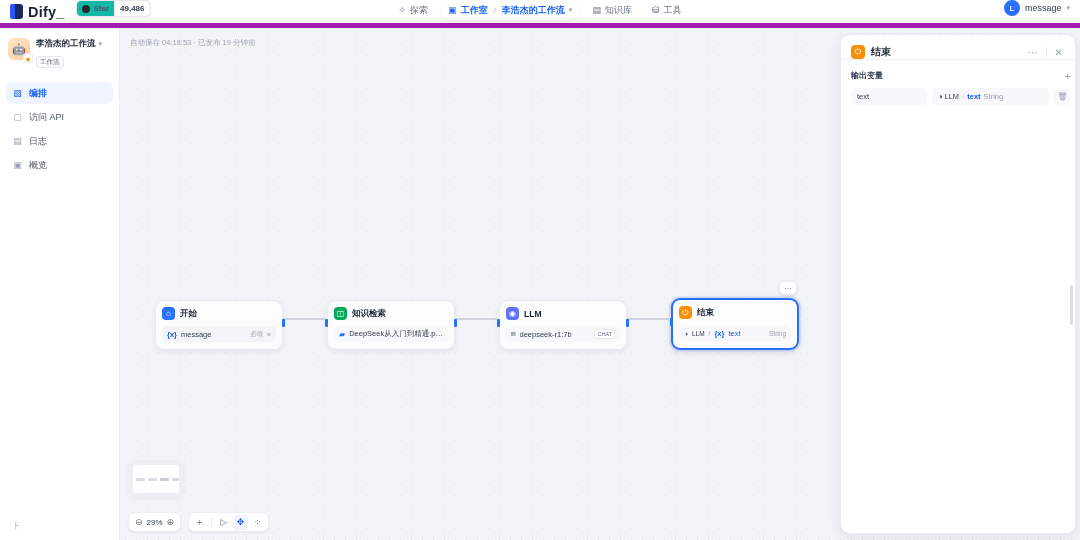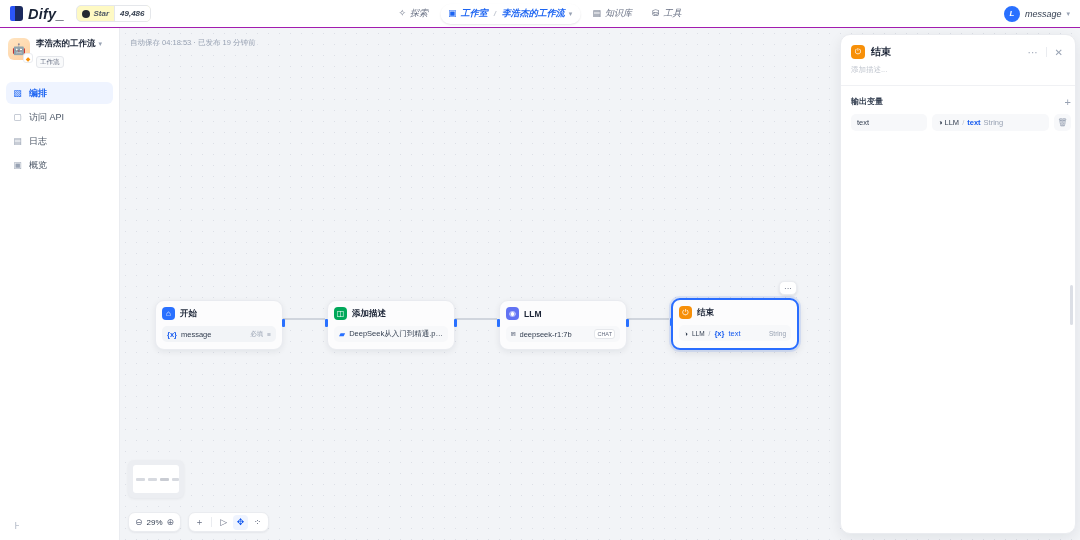--- a/index.html
+++ b/index.html
@@ -6,33 +6,33 @@
   html, body {
     width: 1080px; height: 540px;
     font-family: "Liberation Sans", "DejaVu Sans", sans-serif;
     background: #f7f8fa; color: #354052; overflow: hidden;
   }
   .app { position: relative; width: 1080px; height: 540px; }
 
   
   .topbar {
     position: absolute; top: 0; left: 0; width: 1080px; height: 28px;
-    background: #ffffff; border-bottom: 1px solid #a21caf;
-    display: flex; align-items: center; padding: 0 10px; z-index: 40; font-style: italic;
+    background: #ffffff; border-bottom: 5px solid #a21caf;
+    display: flex; padding: 0 10px; z-index: 40;
   }
   .brand { display: flex; align-items: center; gap: 5px; }
   .logo-mark { width: 13px; height: 15px; position: relative; }
   .logo-mark i { position: absolute; display: block; border-radius: 2px 0 0 2px; }
   .logo-mark i.a { left: 0; top: 0; width: 5px; height: 15px; background: #2b55f7; }
   .logo-mark i.b { left: 5px; top: 0; width: 8px; height: 15px; background: #1b2a5e; border-radius: 0 3px 3px 0; }
   .brand-name { font-size: 14.5px; font-weight: 700; color: #1b2436; letter-spacing: .2px; }
   .star-chip {
     display: flex; align-items: center; margin-left: 12px;
     border: 1px solid #e5e7eb; border-radius: 5px; height: 17px; overflow: hidden;
-    background: #fef9c3;
+    background: #14b8a6;
   }
   .star-chip .gh { display: flex; align-items: center; gap: 3px; padding: 0 5px; font-size: 8px; color: #4b5563; font-weight: 600; }
   .star-chip .cnt { padding: 0 5px; font-size: 8px; color: #374151; background: #ffffff; border-left: 1px solid #e5e7eb; line-height: 15px; font-weight: 600;}
   .gh-dot { width: 8px; height: 8px; border-radius: 50%; background: #24292f; display:inline-block; }
 
   .nav { position: absolute; left: 50%; transform: translateX(-50%); display: flex; align-items: center; gap: 4px; }
   .nav-item {
     display: flex; align-items: center; gap: 4px; height: 20px; padding: 0 8px;
     border-radius: 10px; font-size: 9px; color: #676f83; cursor: pointer; white-space: nowrap;
   }
@@ -304,21 +304,21 @@
           <span class="row-meta">≡</span>
         </div>
       </div>
     </div>
 
     <div class="node" style="left:207px; top:272px;">
       <div class="handle left"></div>
       <div class="handle right"></div>
       <div class="node-head">
         <span class="node-ico ico-kb">◫</span>
-        <span class="node-title">添加描述</span>
+        <span class="node-title">知识检索</span>
       </div>
       <div class="node-body">
         <div class="node-row plain">
           <span class="file-ico">▰</span>
           <span class="row-label">DeepSeek从入门到精通.pdf...</span>
         </div>
       </div>
     </div>
 
     <div class="node" style="left:379px; top:272px;">
@@ -382,21 +382,20 @@
   </div>
 
   <div class="panel">
     <div class="panel-head">
       <span class="panel-ico">⏻</span>
       <span class="panel-title">结束</span>
       <span class="panel-act">···</span>
       <span class="panel-vdiv"></span>
       <span class="panel-act">✕</span>
     </div>
-    <div class="panel-desc">添加描述...</div>
     <div class="panel-sep"></div>
     <div class="panel-sec">
       <div class="sec-head">
         <span class="sec-title">输出变量</span>
         <span class="sec-add">+</span>
       </div>
       <div class="var-row">
         <div class="var-name">text</div>
         <div class="var-val">
           <span class="vv-node">

